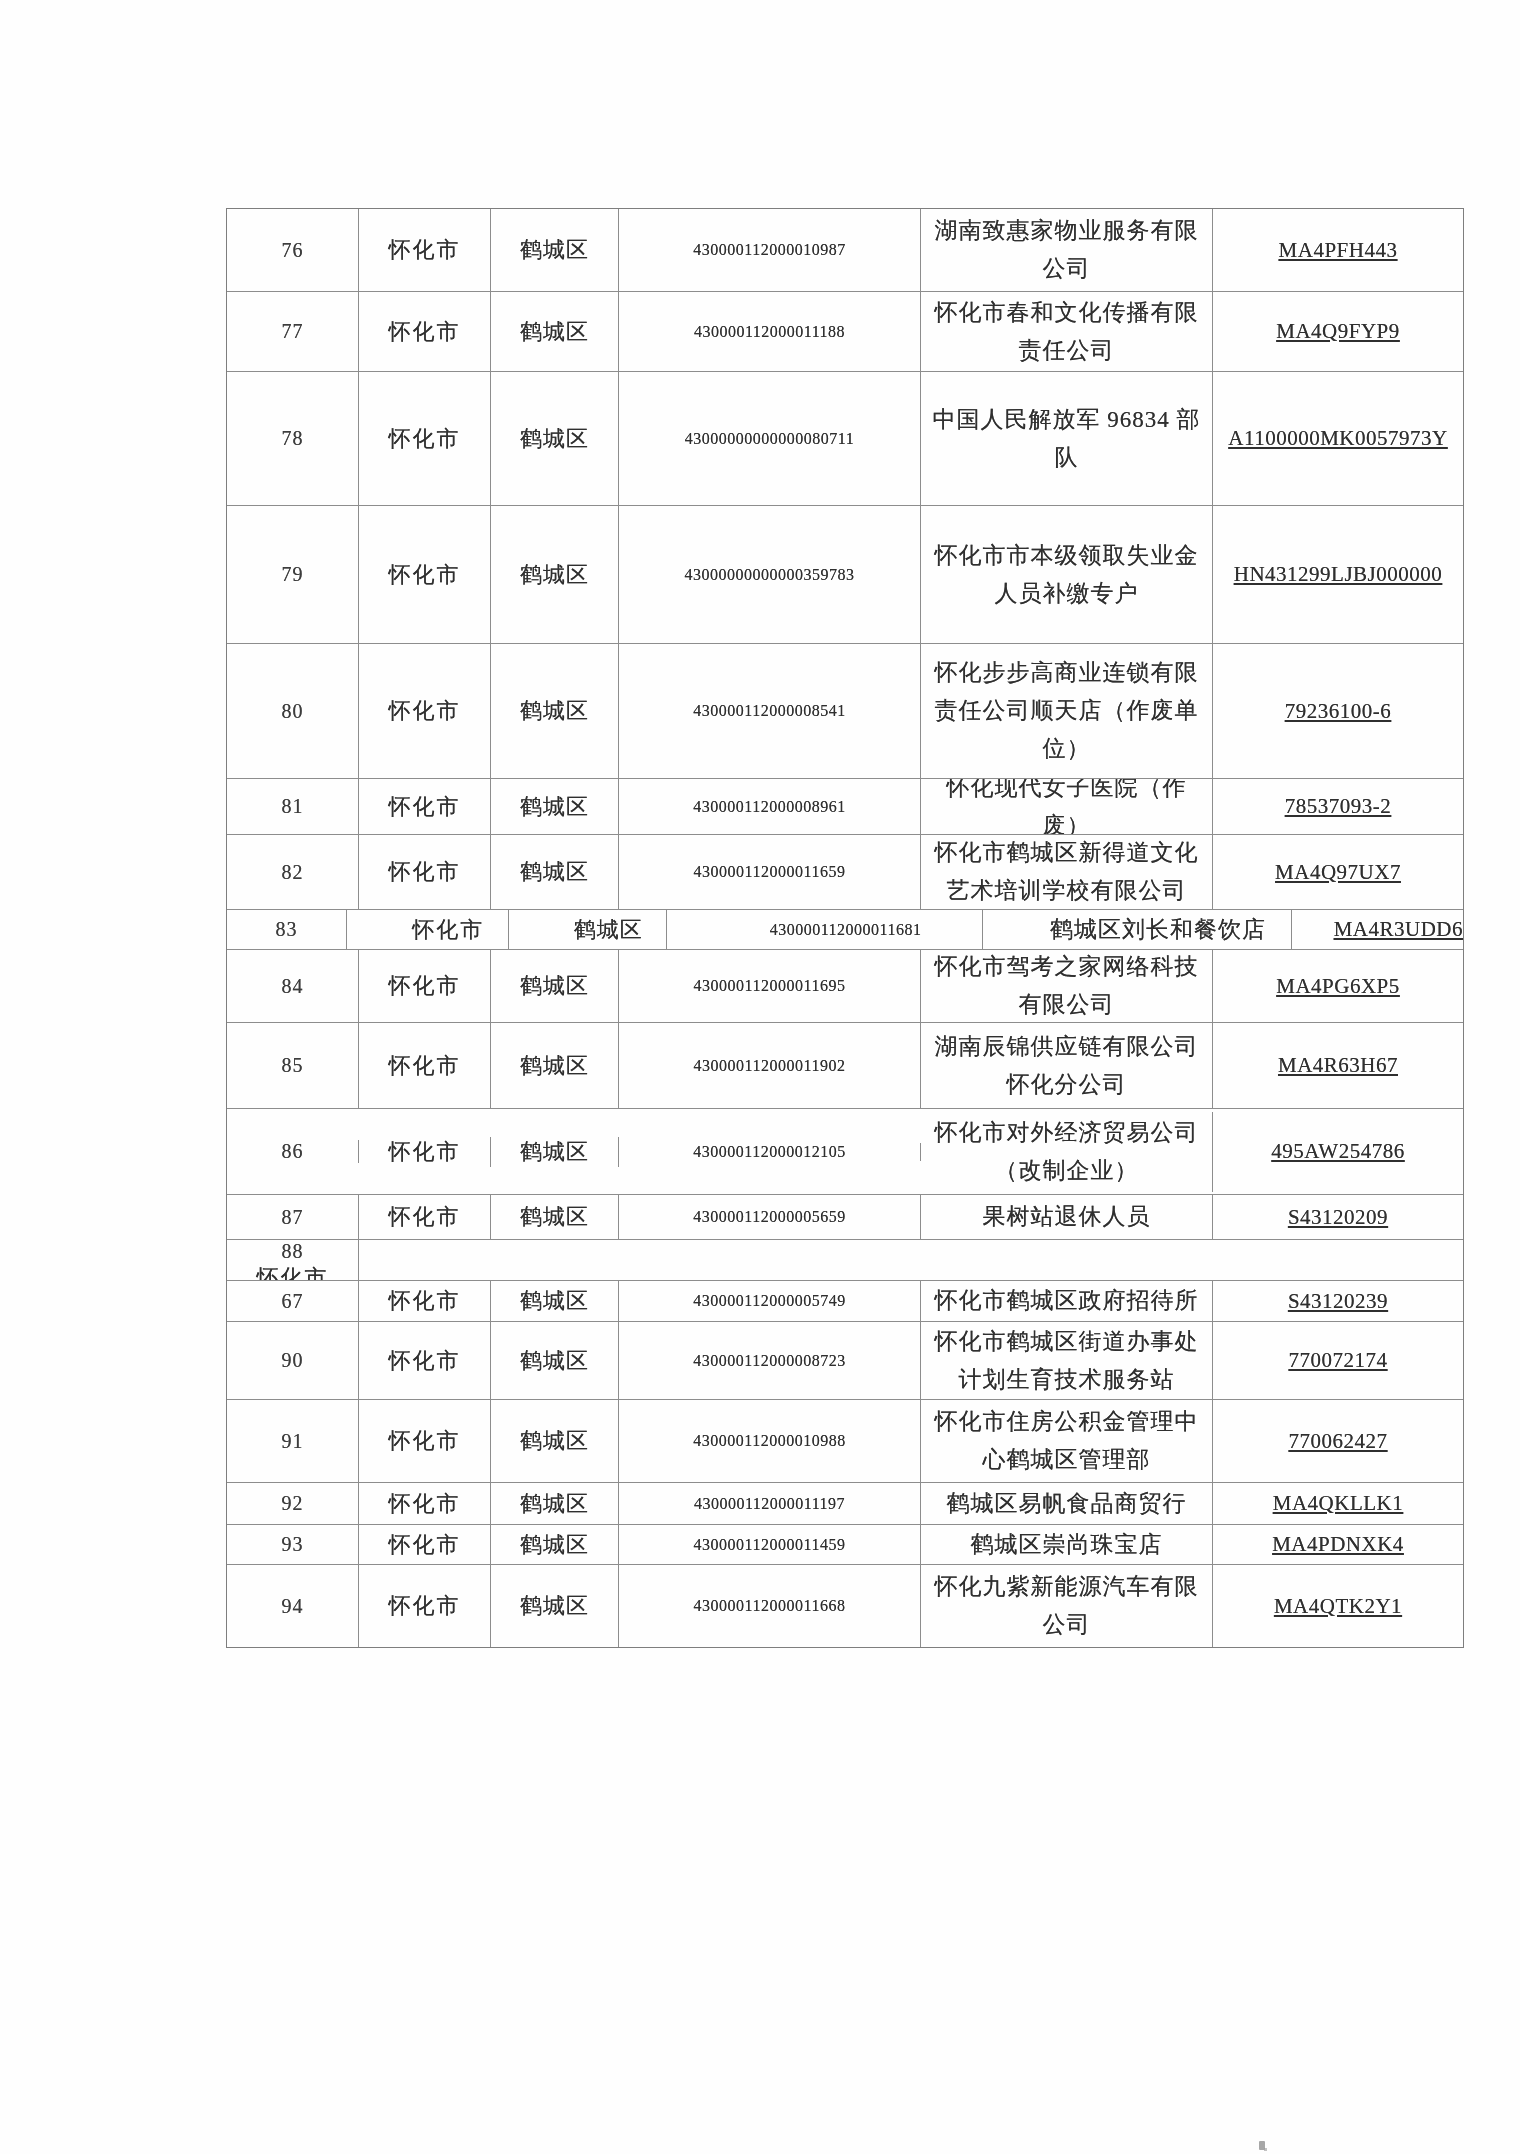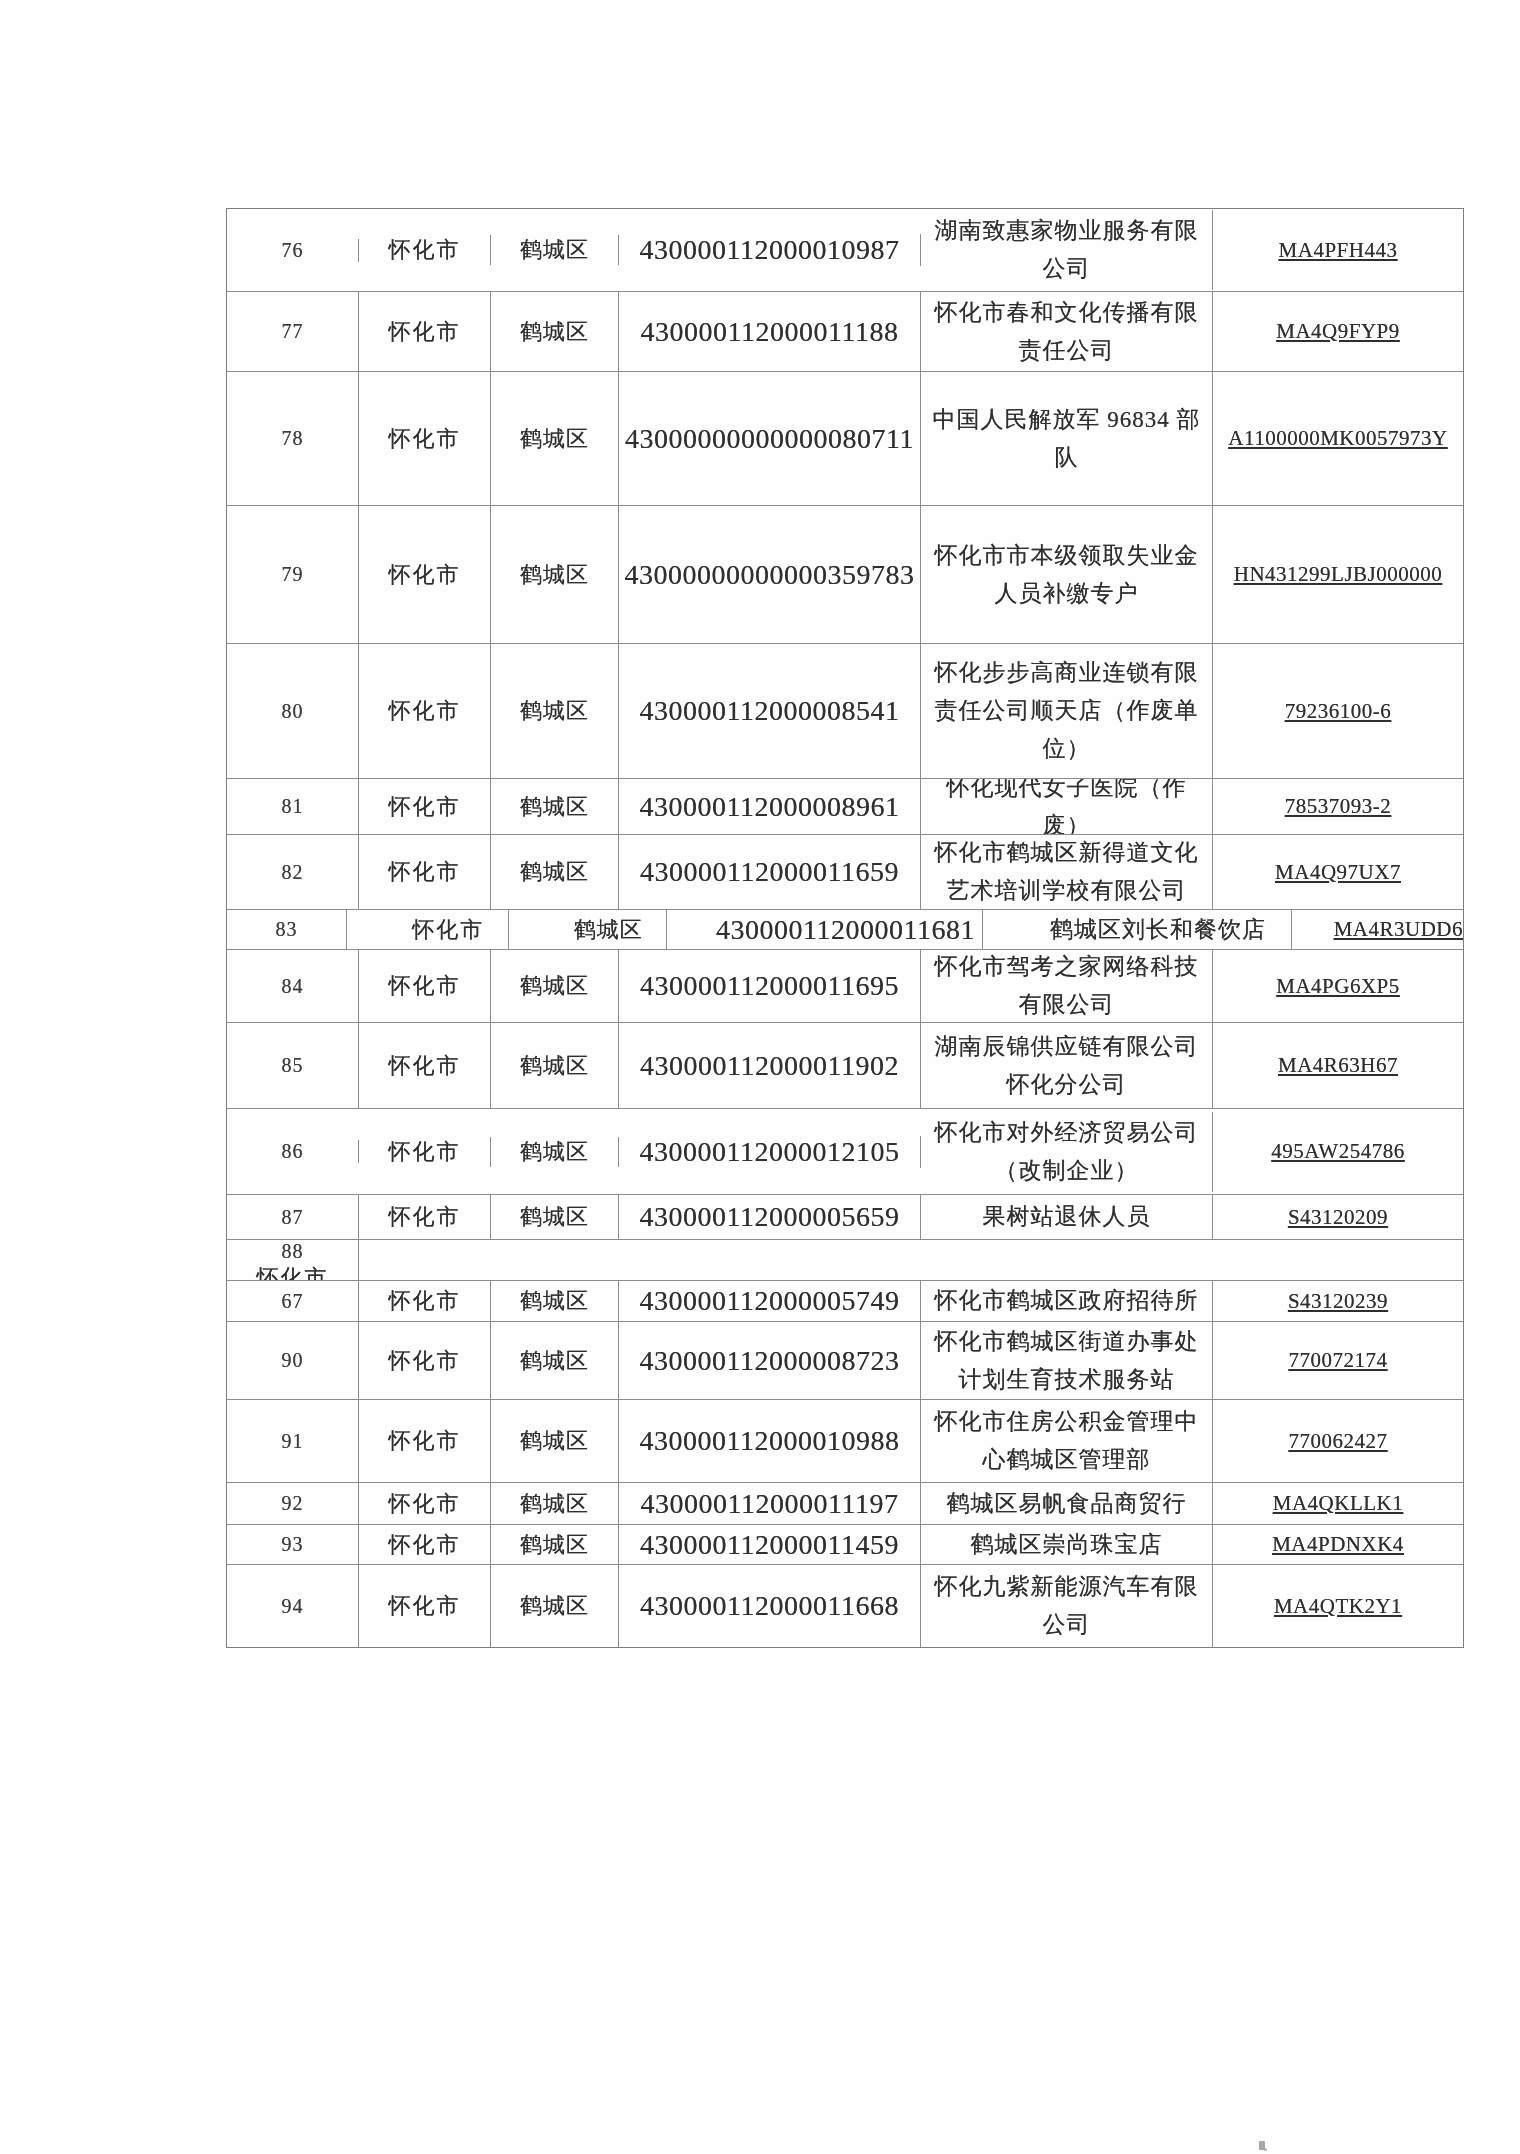--- a/index.html
+++ b/index.html
@@ -32,21 +32,21 @@
     display:flex;
     align-items:center;
     justify-content:center;
     text-align:center;
     text-shadow:0 0 0.5px rgba(70,70,70,.85);
   }
   .cell:last-child{border-right:none;}
   .c-seq     {width:132px;font-size:20px;letter-spacing:1px;color:#3d3d3d;}
   .c-city    {width:132px;font-size:22px;letter-spacing:2px;}
   .c-district{width:128px;font-size:22px;letter-spacing:1px;}
-  .c-code    {width:302px;font-size:28px;letter-spacing:0.5px;}
+  .c-code    {width:302px;font-size:16px;letter-spacing:0.5px;}
   .c-name    {width:292px;font-size:23px;line-height:38px;letter-spacing:1px;padding:2px 8px;}
   .c-reg     {flex:1;font-size:21px;letter-spacing:0.5px;text-decoration:underline;}
   .speck{
     position:absolute;
     left:1259px;top:2141px;
     width:6px;height:9px;
     background:#8a8a8a;
     opacity:.75;
     border-radius:1px;
   }
@@ -56,21 +56,21 @@
     width:3px;height:3px;
     background:#9a9a9a;
     opacity:.6;
   }
 </style>
 </head>
 <body>
 
 <div class="page">
   <div class="table-wrap" id="units-table">
-      <div class="row" style="height: 83px; align-items: center;">
+      <div class="row" style="height: 83px;">
     <div class="cell c-seq">76</div>
     <div class="cell c-city">怀化市</div>
     <div class="cell c-district">鹤城区</div>
     <div class="cell c-code">430000112000010987</div>
     <div class="cell c-name">湖南致惠家物业服务有限公司</div>
     <div class="cell c-reg">MA4PFH443</div>
   </div>
       <div class="row" style="height: 80px;">
     <div class="cell c-seq">77</div>
     <div class="cell c-city">怀化市</div>

